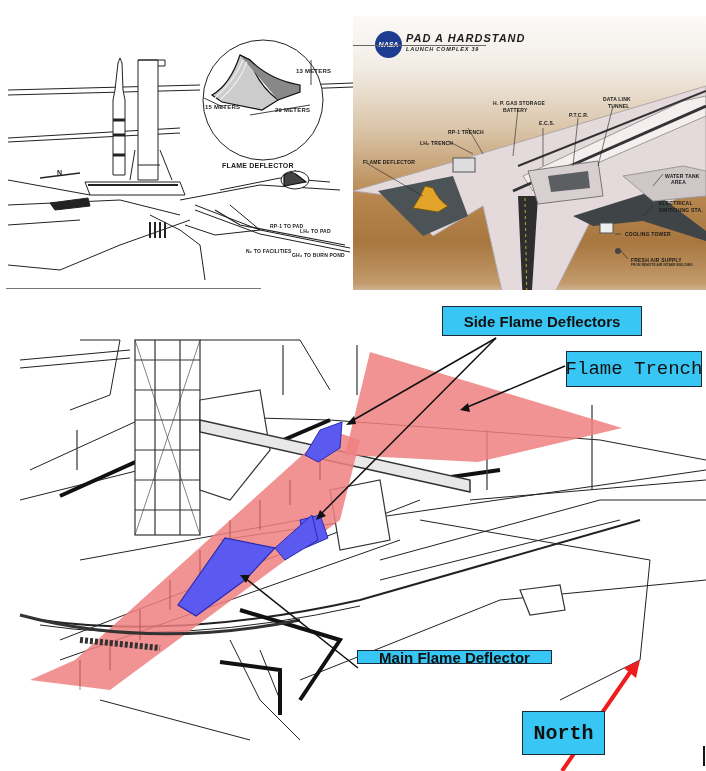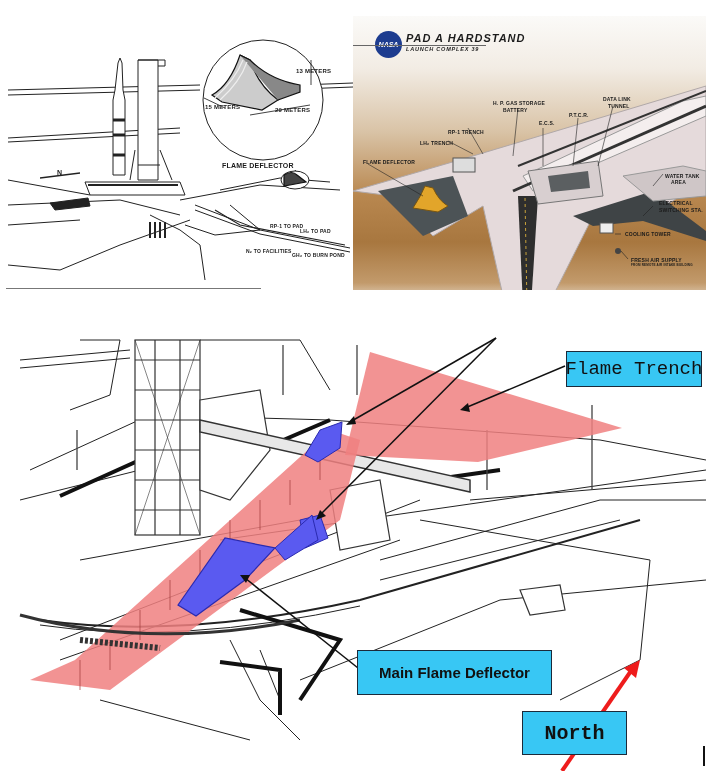--- a/index.html
+++ b/index.html
@@ -225,18 +225,19 @@
       <path d="M346 425 L354 416 L356 424 Z"></path>
       <path d="M316 520 L320 510 L326 516 Z"></path>
       <path d="M460 410 L468 403 L470 412 Z"></path>
       <path d="M240 575 L250 575 L246 583 Z"></path>
     </g>
 
     <path d="M562 771 L633 668" stroke="#ee1c1c" stroke-width="4" fill="none"></path>
     <path d="M640 660 L624 668 L636 678 Z" fill="#ee1c1c"></path>
   </svg>
 
+  <div class="callout sans" style="left:442px;top:16px;width:200px;height:30px;">Side Flame Deflectors</div>
   <div class="callout serif" style="left:566px;top:61px;width:136px;height:36px;">Flame Trench</div>
-  <div class="callout sans" style="left:357px;top:360px;width:195px;height:45px;">Main Flame Deflector</div>
-  <div class="callout serif bold" style="left:522px;top:421px;width:105px;height:44px;">North</div>
+  <div class="callout sans" style="left:357px;top:360px;width:195px;height:14px;">Main Flame Deflector</div>
+  <div class="callout serif bold" style="left:522px;top:421px;width:83px;height:44px;">North</div>
 </div>
 
 <div class="cursor-mark"></div>
 
 </body></html>

